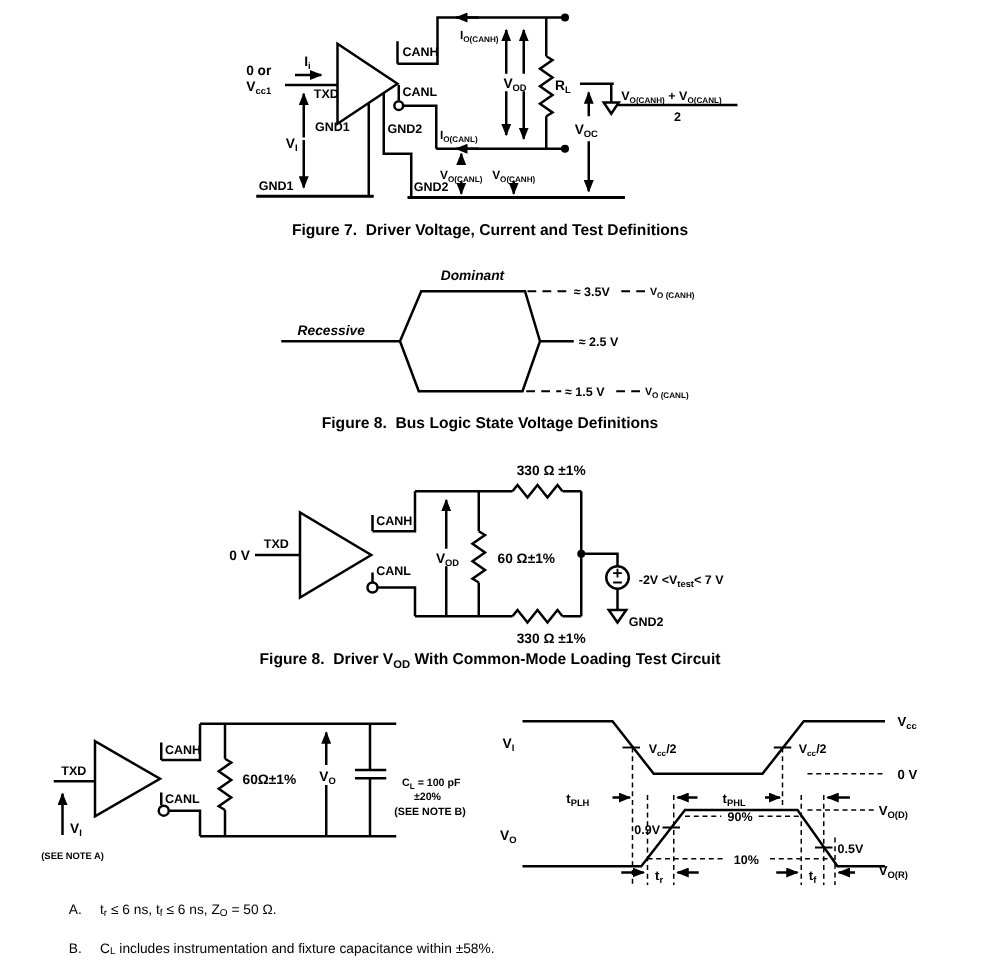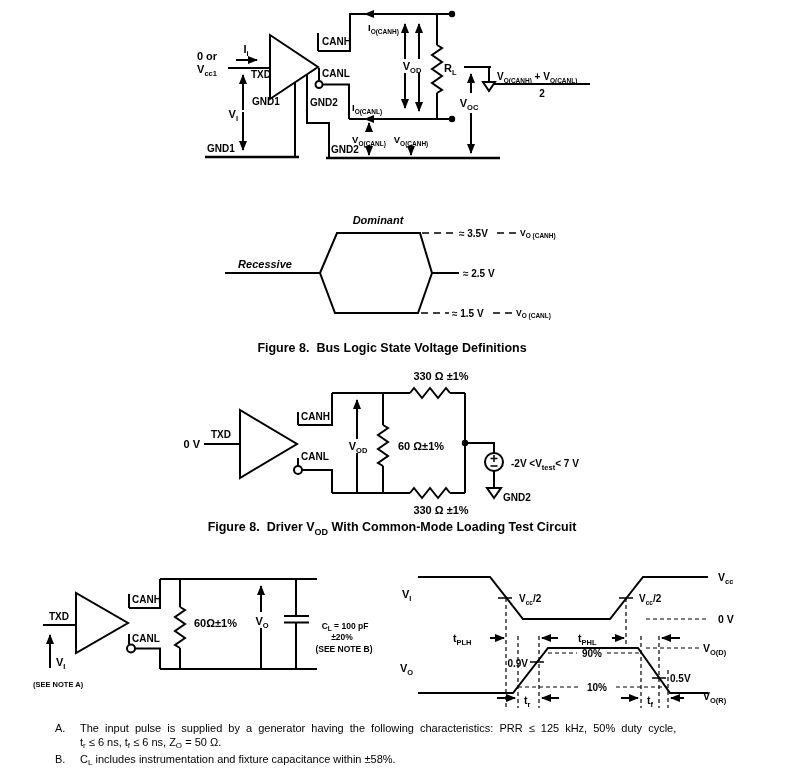--- a/index.html
+++ b/index.html
@@ -89,40 +89,41 @@
     <text class="t95" x="368" y="31" xml:space="preserve"><tspan>I</tspan><tspan class="sb2" dy="2.5">O(CANH)</tspan></text>
     <text class="t95" x="352" y="111" xml:space="preserve"><tspan>I</tspan><tspan class="sb2" dy="2.5">O(CANL)</tspan></text>
     <text class="t11" x="412" y="70" text-anchor="middle" xml:space="preserve"><tspan>V</tspan><tspan class="sb" dy="2.5">OD</tspan></text>
     <text class="t11" x="444" y="72" xml:space="preserve"><tspan>R</tspan><tspan class="sb" dy="2.5">L</tspan></text>
     <text class="t95" x="369" y="143" text-anchor="middle" xml:space="preserve"><tspan>V</tspan><tspan class="sb2" dy="2.5">O(CANL)</tspan></text>
     <text class="t95" x="411" y="143" text-anchor="middle" xml:space="preserve"><tspan>V</tspan><tspan class="sb2" dy="2.5">O(CANH)</tspan></text>
     <text class="t11" x="469" y="107" text-anchor="middle" xml:space="preserve"><tspan>V</tspan><tspan class="sb" dy="2.5">OC</tspan></text>
     <text class="t10" x="497" y="80" xml:space="preserve"><tspan>V</tspan><tspan class="sb2" dy="2.5">O(CANH)</tspan><tspan dy="-2.5"> + </tspan><tspan>V</tspan><tspan class="sb2" dy="2.5">O(CANL)</tspan></text>
     <text class="t10" x="542" y="97" text-anchor="middle">2</text>
   </svg>
+  <div class="caption" style="top:177px">Figure 7.  Driver Voltage, Current and Test Definitions</div>
 
   <svg style="left:0;top:205px" width="799" height="122" viewBox="0 0 799 122">
     <g>
       <path class="w" d="M225,68 H320"></path>
       <polygon class="w" points="320,68 337,28 420,28 432,68 418,108 335,108" fill="none"></polygon>
       <path class="w" d="M432,68 H459"></path>
       <path class="dsh" d="M422,28 H456"></path>
       <path class="dsh" d="M497,28 H517"></path>
       <path class="dsh" d="M421,108 H449"></path>
       <path class="dsh" d="M493,108 H513"></path>
     </g>
     <text class="t11 it" x="378" y="19" text-anchor="middle">Dominant</text>
     <text class="t11 it" x="265" y="63" text-anchor="middle">Recessive</text>
     <text class="t10" x="459" y="32">≈ 3.5V</text>
     <text class="t85" x="520" y="31" xml:space="preserve"><tspan>V</tspan><tspan class="sb2" dy="2">O (CANH)</tspan></text>
     <text class="t10" x="463" y="72">≈ 2.5 V</text>
     <text class="t10" x="452" y="112">≈ 1.5 V</text>
     <text class="t85" x="516" y="111" xml:space="preserve"><tspan>V</tspan><tspan class="sb2" dy="2">O (CANL)</tspan></text>
   </svg>
-  <div class="caption" style="top:341px">Figure 8.  Bus Logic State Voltage Definitions</div>
+  <div class="caption" style="top:331px">Figure 8.  Bus Logic State Voltage Definitions</div>
 
   <svg style="left:0;top:362px" width="799" height="158" viewBox="0 0 799 158">
     <g>
       <path class="w" d="M204,82 H240"></path>
       <path class="w" d="M298,50 V63 M298,63 H332 V31"></path>
       <path class="w" d="M332,31 H410"></path>
       <path class="w" d="M450,31 H465 M465,31 V131"></path>
       <path class="w" d="M298,96 V104"></path>
       <path class="w" d="M302,108 H332 V131 M332,131 H410"></path>
       <path class="w" d="M450,131 H465"></path>
@@ -235,21 +236,20 @@
     <text class="t10" x="207" y="141" text-anchor="middle">10%</text>
     <text class="t105" x="313" y="102" xml:space="preserve"><tspan>V</tspan><tspan class="sb" dy="2.5">O(D)</tspan></text>
     <text class="t105" x="313" y="150" xml:space="preserve"><tspan>V</tspan><tspan class="sb" dy="2.5">O(R)</tspan></text>
     <text class="t105" x="134" y="154" xml:space="preserve"><tspan>t</tspan><tspan class="sb" dy="2.5">r</tspan></text>
     <text class="t105" x="257" y="154" xml:space="preserve"><tspan>t</tspan><tspan class="sb" dy="2.5">f</tspan></text>
   </svg>
 
   <div class="note" style="top:721px">
     <span class="nlbl">A.</span>
     <div class="nbody">
-      <div class="wide">The input pulse is supplied by a generator having the following characteristics: PRR ≤ 125 kHz, 50% duty cycle,</div>
       <div><span>t</span><sub>r</sub><span style="white-space:pre"> ≤ 6 ns, t</span><sub>f</sub><span style="white-space:pre"> ≤ 6 ns, Z</span><sub>O</sub><span style="white-space:pre"> = 50 Ω.</span></div>
     </div>
   </div>
   <div class="note" style="top:752px">
     <span class="nlbl">B.</span>
     <div class="nbody">
       <div><span>C</span><sub>L</sub><span style="white-space:pre"> includes instrumentation and fixture capacitance within ±58%.</span></div>
     </div>
   </div>
 

